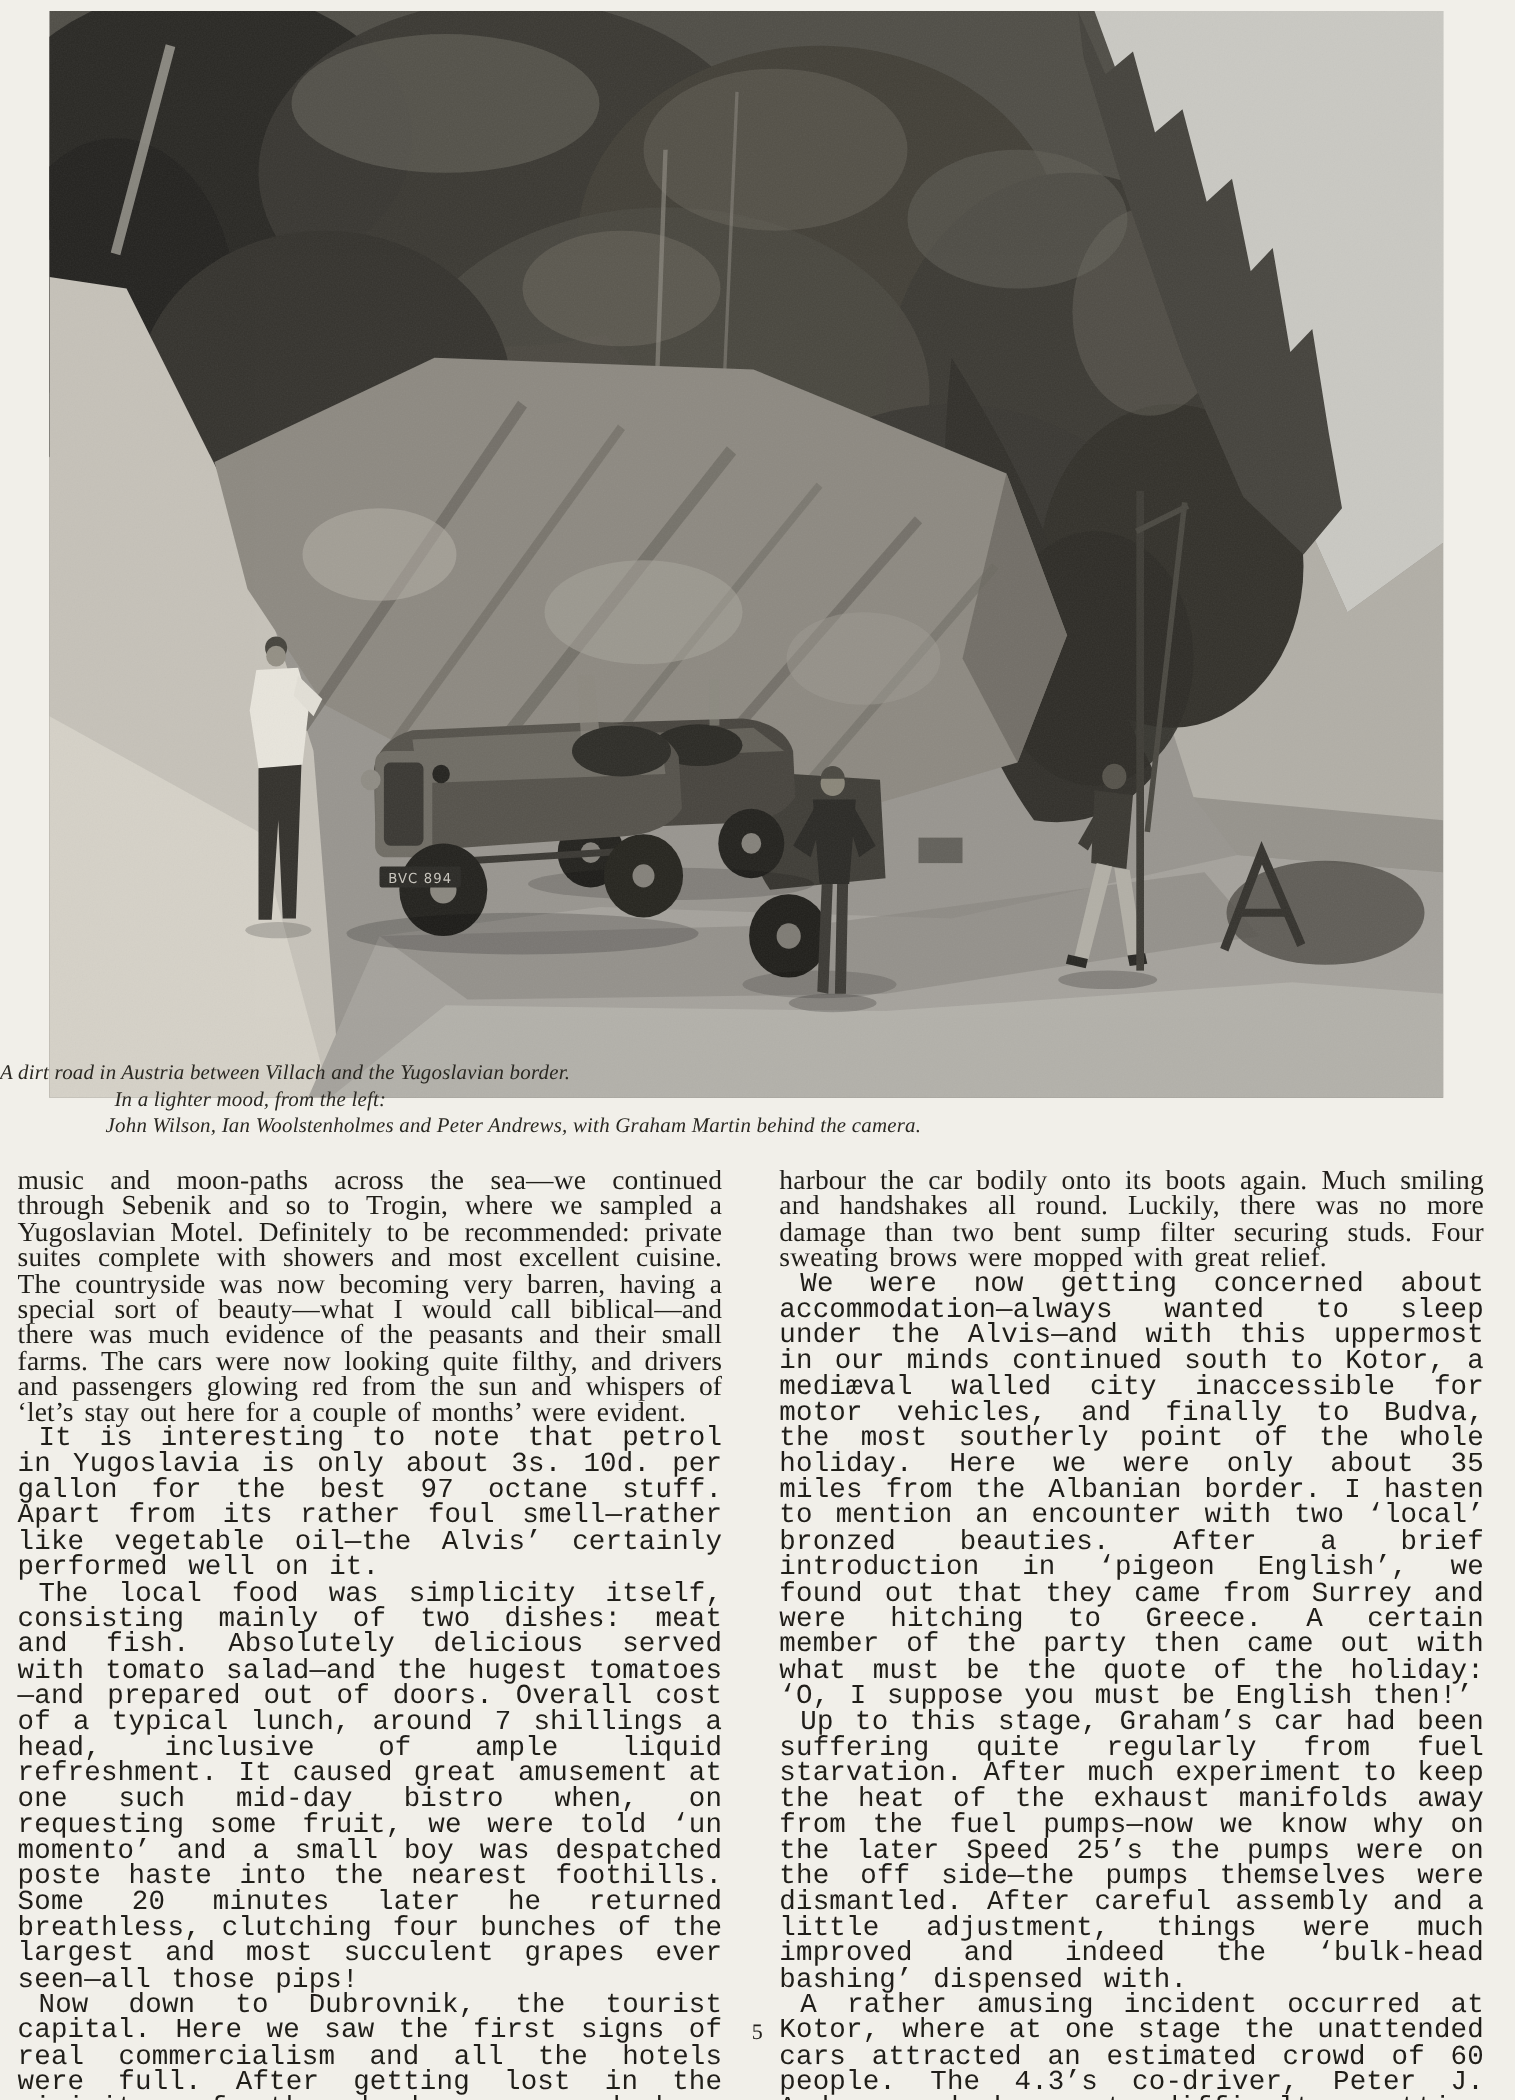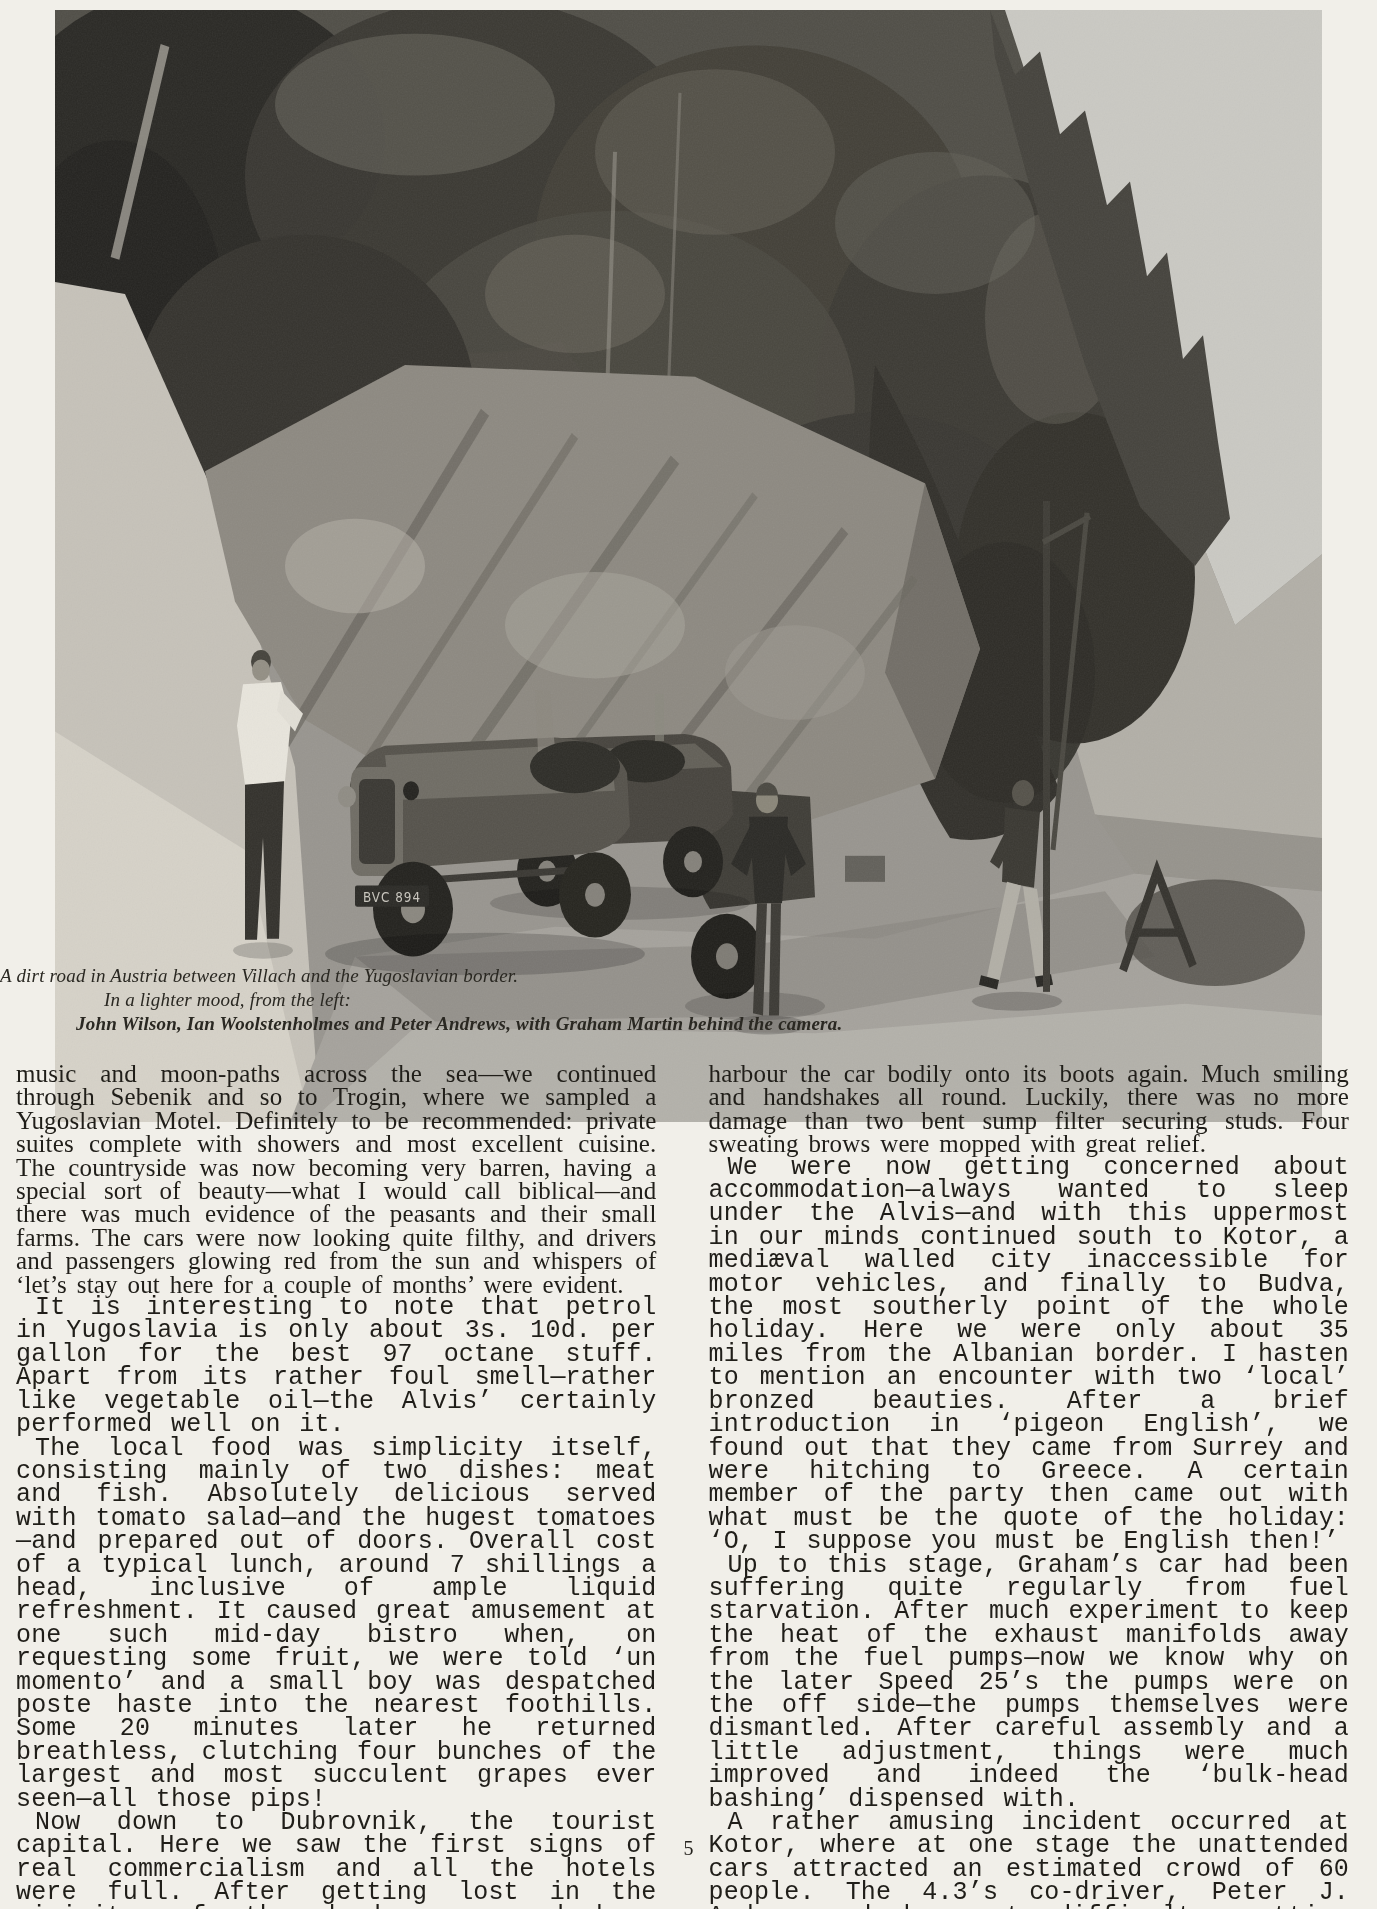--- a/index.html
+++ b/index.html
@@ -5,32 +5,32 @@
   html,body{margin:0;padding:0;}
   body{
     width:1377px;height:1909px;
     background:#f1efe9;
     font-family:"Liberation Serif","DejaVu Serif",serif;
     color:#23211c;
     position:relative;
     overflow:hidden;
   }
   .photo-wrap{
-    position:absolute;left:55px;top:10px;width:1267px;height:1112px;
+    position:absolute;left:45px;top:10px;width:1267px;height:988px;
     background:#98958f;
   }
   .photo-wrap svg{display:block;width:100%;height:100%;}
   .caption{
     position:absolute;left:0;top:964px;width:1377px;
     font-style:italic;font-size:19px;line-height:24px;
     color:#2a2822;letter-spacing:.2px;
   }
   .caption .cap-line1{}
   .caption .cap-line2{padding-left:104px;}
-  .caption .cap-line3{padding-left:76px;font-weight:bold;}
+  .caption .cap-line3{padding-left:96px;}
   .columns{
     position:absolute;left:16px;top:1062px;width:1333px;
     display:flex;gap:52px;
   }
   .col{flex:1 1 0;}
   .para{
     margin:0;
     font-size:25px;line-height:23.4px;
     text-align:justify;
     word-spacing:3.5px;letter-spacing:.15px;

